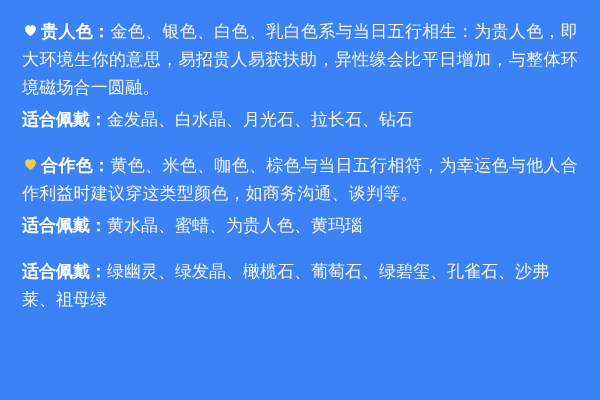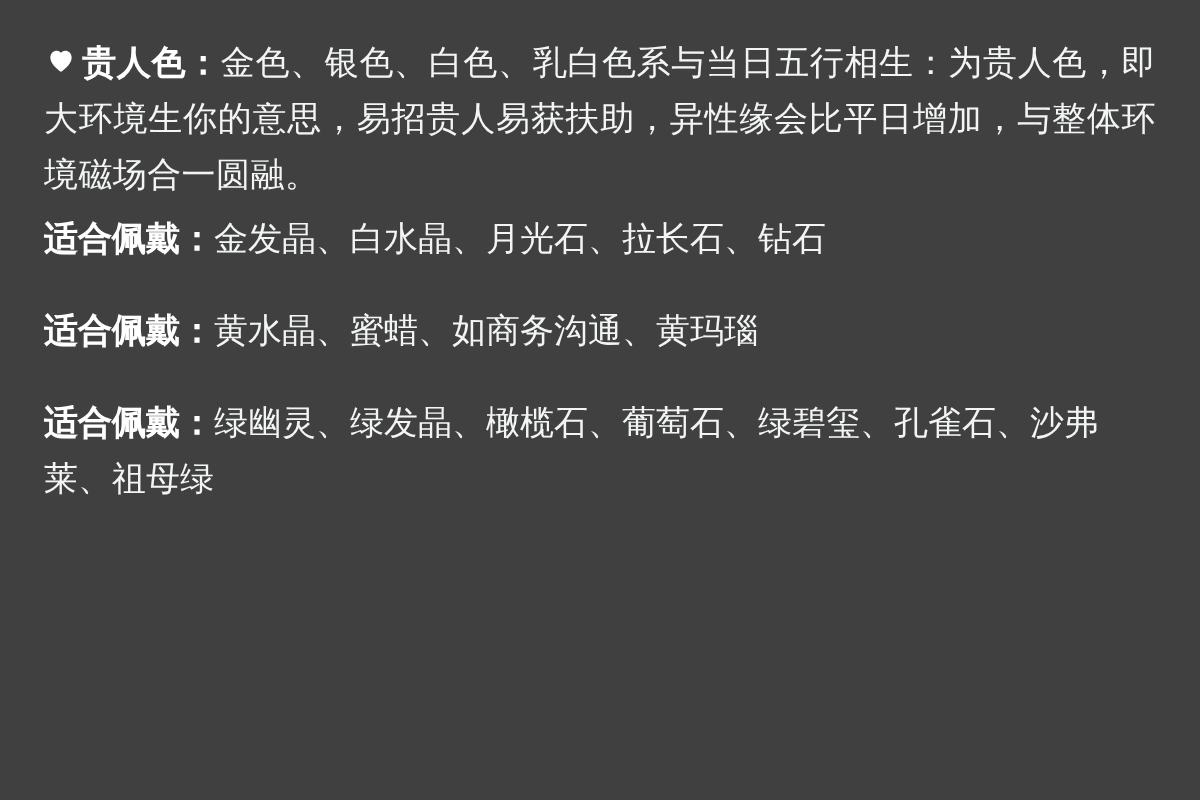--- a/index.html
+++ b/index.html
@@ -10,21 +10,21 @@
     width: 600px;
     height: 400px;
     overflow: hidden;
     background: #173b4d;
     font-family: "Liberation Sans", sans-serif;
   }
   .page {
     position: relative;
     width: 600px;
     height: 400px;
-    background: #404040;
+    background: #3b82f6;
     box-sizing: border-box;
     padding: 18px 22px 12px 22px;
     overflow: hidden;
   }
   .section {
     margin-bottom: 18px;
   }
   .para {
     color: #f2f5f4;
     font-size: 17px;
@@ -75,22 +75,29 @@
             <path d="M12 21s-8-5.1-8-10.6C4 6.9 6.4 5 8.8 5c1.7 0 2.7.9 3.2 1.6C12.5 5.9 13.5 5 15.2 5 17.6 5 20 6.9 20 10.4 20 15.9 12 21 12 21z" fill="#ffffff"></path>
           </svg>
       </span><span class="label">贵人色：</span><span class="inline">金色、银色、白色、乳白色系与当日五行相生：为贵人色，即大环境生你的意思，易招贵人易获扶助，异性缘会比平日增加，与整体环境磁场合一圆融。</span>
     </p>
     <p class="wear-line">
       <span class="wear-label">适合佩戴：</span><span class="inline">金发晶、白水晶、月光石、拉长石、钻石</span>
     </p>
   </div>
 
   <div class="section">
+    <p class="para">
+      <span class="heart-icon">
+        <svg width="17" height="16" viewBox="0 0 24 24">
+            <path d="M12 21s-8-5.1-8-10.6C4 6.9 6.4 5 8.8 5c1.7 0 2.7.9 3.2 1.6C12.5 5.9 13.5 5 15.2 5 17.6 5 20 6.9 20 10.4 20 15.9 12 21 12 21z" fill="#f7c948"></path>
+          </svg>
+      </span><span class="label">合作色：</span><span class="inline">黄色、米色、咖色、棕色与当日五行相符，为幸运色与他人合作利益时建议穿这类型颜色，如商务沟通、谈判等。</span>
+    </p>
     <p class="wear-line">
-      <span class="wear-label">适合佩戴：</span><span class="inline">黄水晶、蜜蜡、如商务沟通、黄玛瑙</span>
+      <span class="wear-label">适合佩戴：</span><span class="inline">黄水晶、蜜蜡、为贵人色、黄玛瑙</span>
     </p>
   </div>
 
   <div class="section">
     <p class="wear-line">
       <span class="wear-label">适合佩戴：</span><span class="inline">绿幽灵、绿发晶、橄榄石、葡萄石、绿碧玺、孔雀石、沙弗莱、祖母绿</span>
     </p>
   </div>
 
 </div>

